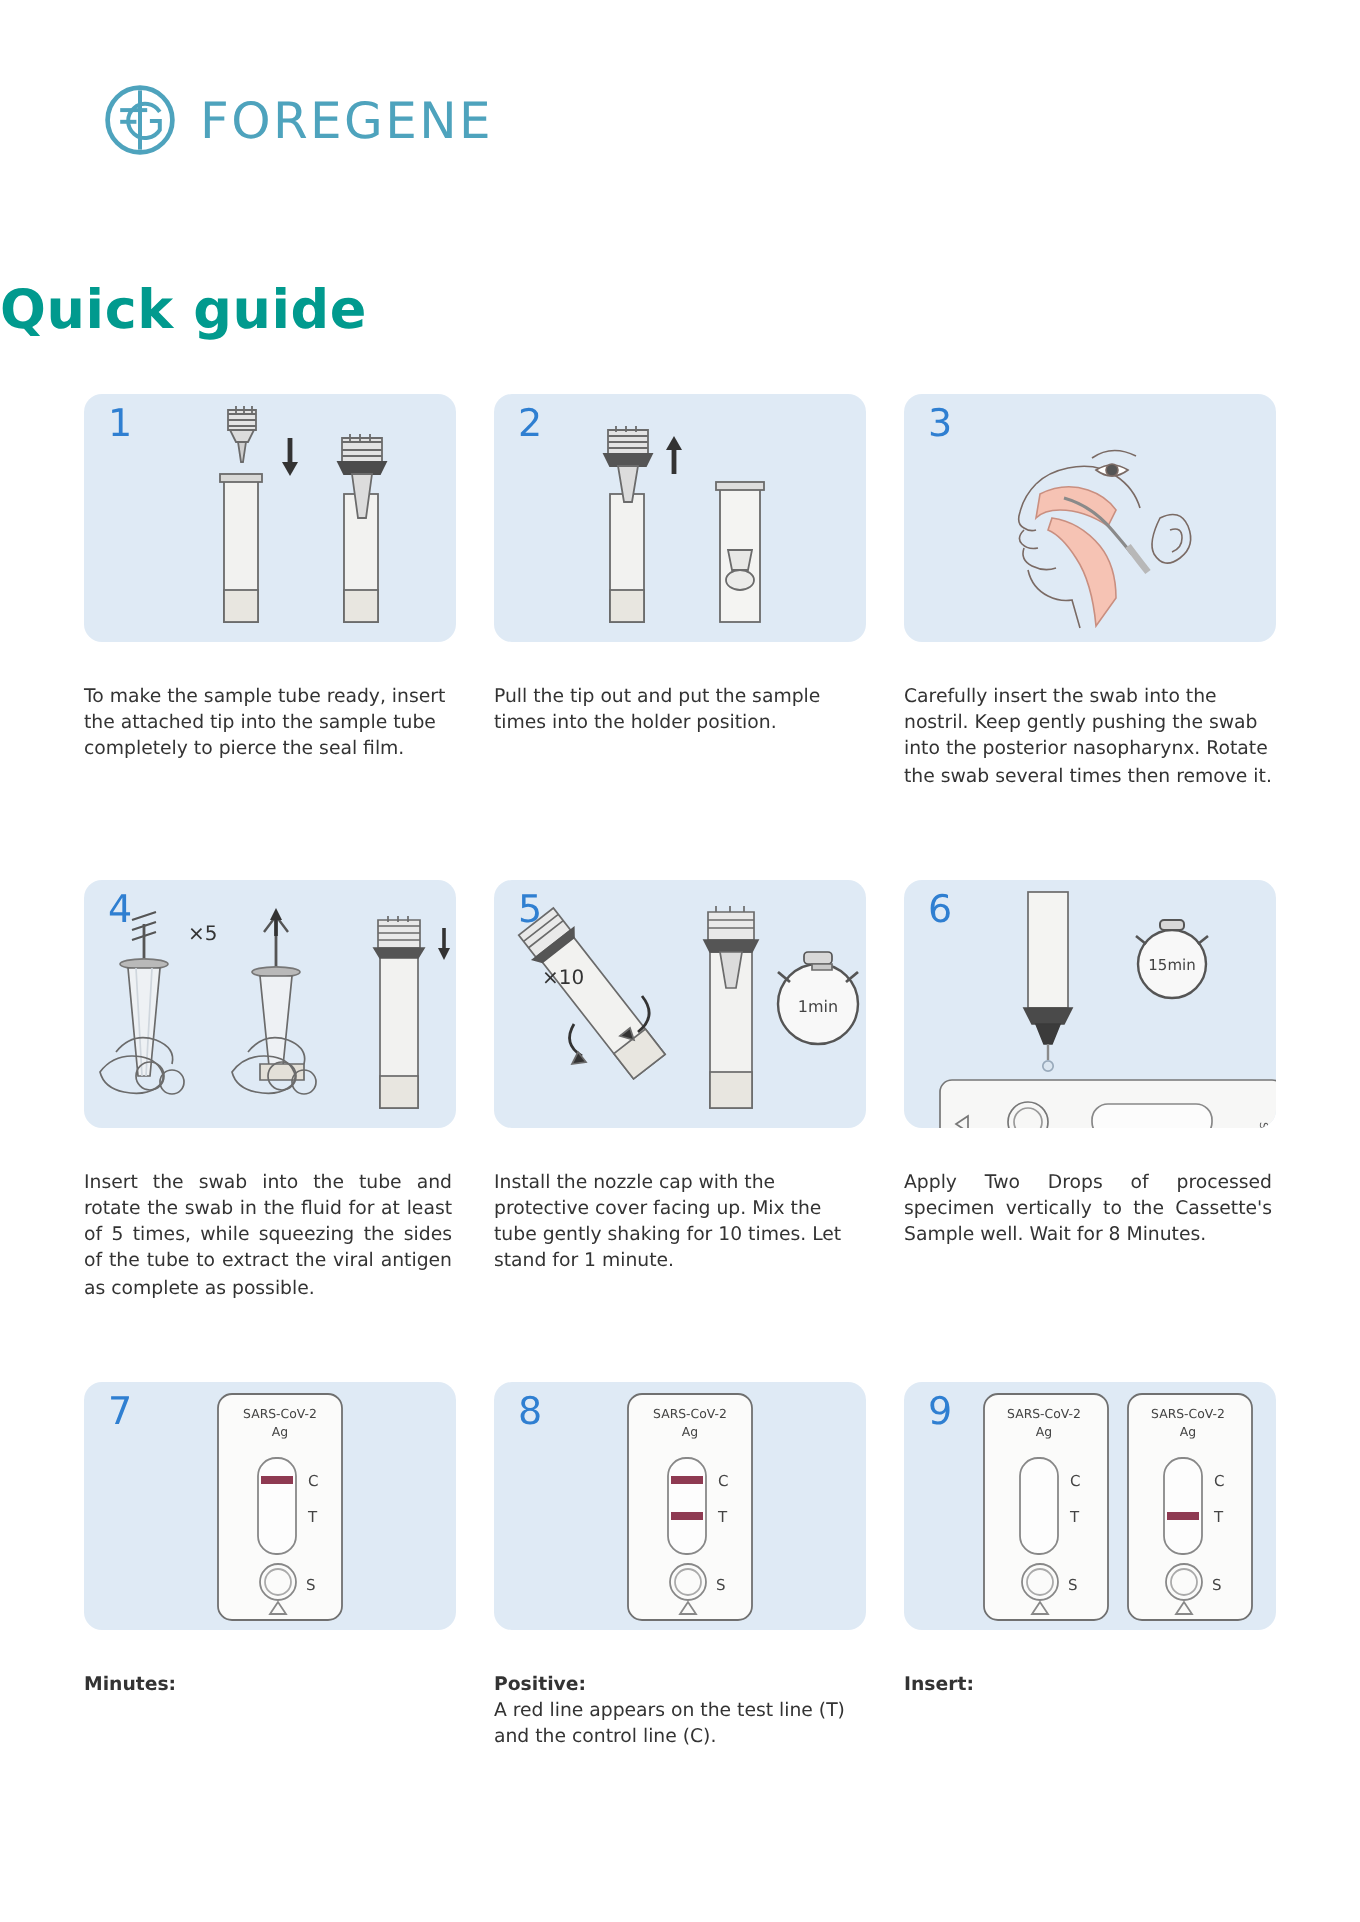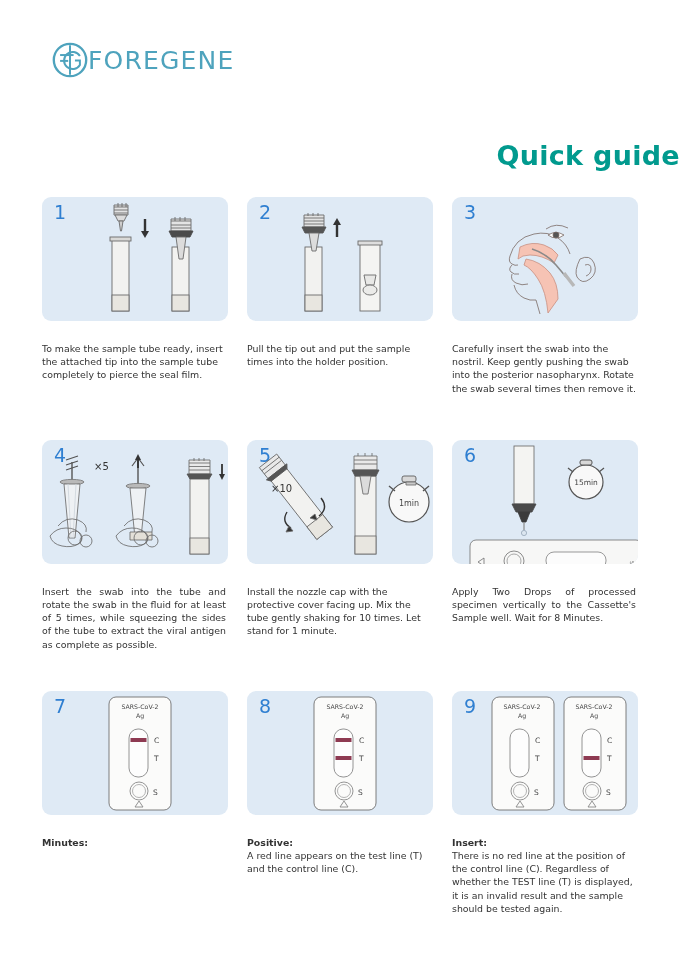--- a/index.html
+++ b/index.html
@@ -14,33 +14,34 @@
     color: #333333;
     position: relative;
     overflow: hidden;
   }
 
   
   .header {
     padding: 42px 0 0 52px;
     display: flex;
     align-items: center;
+    gap: 12px;
   }
   .logo-mark { width: 36px; height: 36px; display: block; }
   .logo-text {
     font-size: 25px;
     letter-spacing: 1.2px;
     color: #4ea3bd;
     font-family: "DejaVu Sans", sans-serif;
     font-weight: 400;
   }
 
   
   .title {
-    text-align: right;
+    text-align: left;
     margin-top: 62px;
     font-size: 27px;
     font-weight: bold;
     color: #019a8e;
     letter-spacing: 0.3px;
     font-family: "DejaVu Sans", sans-serif;
   }
 
   
   .grid {
@@ -403,16 +404,15 @@
         <rect x="131.5" y="65" width="16" height="4" fill="#8e3a52"></rect>
         <text x="142" y="18" text-anchor="middle" font-family="DejaVu Sans, sans-serif" font-size="6.2" fill="#444">SARS-CoV-2</text>
         <text x="142" y="27" text-anchor="middle" font-family="DejaVu Sans, sans-serif" font-size="6.2" fill="#444">Ag</text>
         <text x="155" y="52" font-family="DejaVu Sans, sans-serif" font-size="7.5" fill="#444">C</text>
         <text x="155" y="70" font-family="DejaVu Sans, sans-serif" font-size="7.5" fill="#444">T</text>
         <text x="154" y="104" font-family="DejaVu Sans, sans-serif" font-size="7.5" fill="#444">S</text>
       </svg>
     </div>
     <div class="caption">
       <span class="lead">Insert:</span>
-      <span>There is no red line at the position of the control line (C). Regardless of whether the TEST line (T) is displayed, it is an invalid result and the sample should be tested again.</span>
     </div>
   </div>
 </div>
 
 </body></html>

